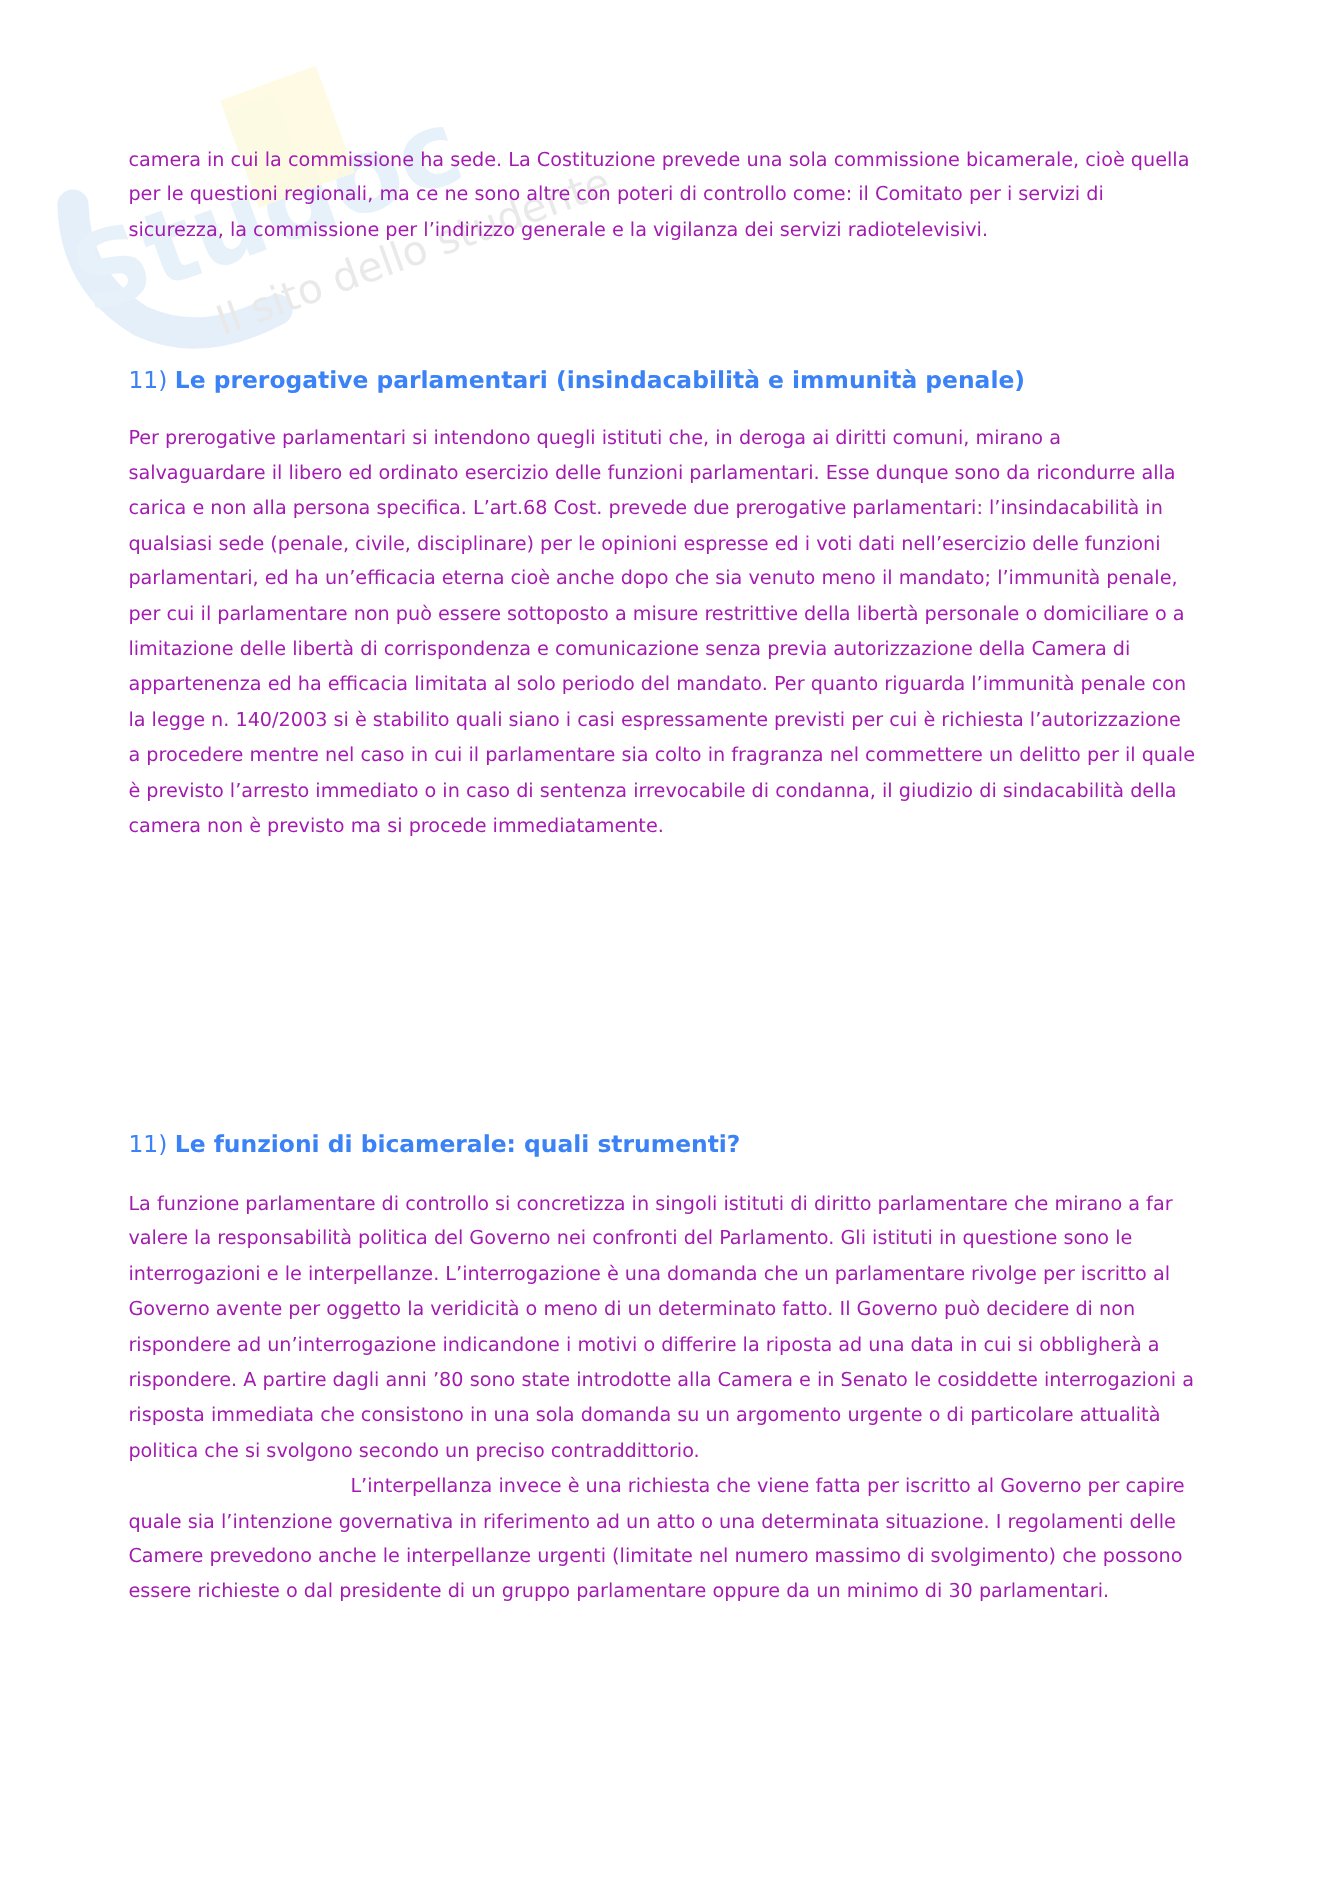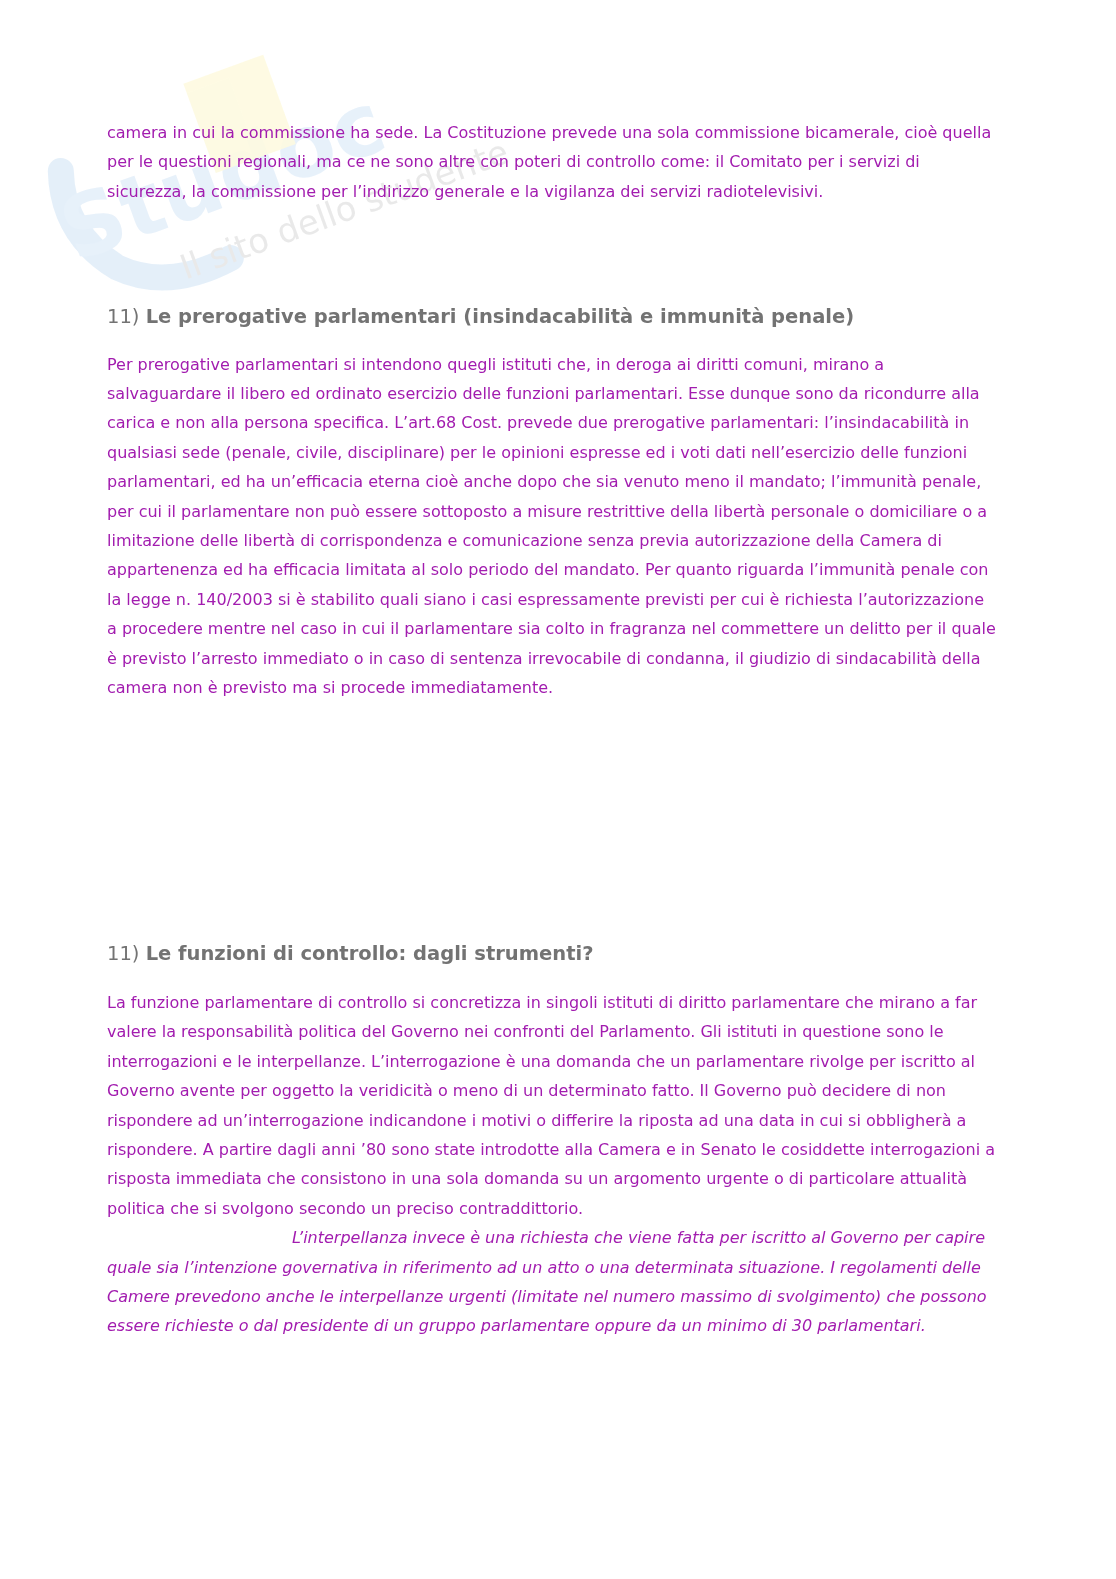--- a/index.html
+++ b/index.html
@@ -45,35 +45,34 @@
     line-height: 29.4px;
     text-align: left;
     color: #a21caf;
     font-family: "DejaVu Sans", sans-serif;
   }
   .heading {
     margin: 0;
     font-size: 19.5px;
     line-height: 29.4px;
     font-family: "DejaVu Sans", sans-serif;
-    color: #737373;
+    color: #3b82f6;
   }
   .heading .num {
     font-weight: normal;
   }
   .heading .title {
     font-weight: bold;
   }
   .gap-after-intro { height: 96px; }
   .gap-after-heading { height: 18px; }
   .gap-big { height: 236px; }
   .gap-after-heading2 { height: 20px; }
   .indent-para {
     text-indent: 185px;
-    font-style: italic;
   }
 </style>
 </head>
 <body>
 
 <div class="page">
 
   <div class="watermark">
     <svg viewBox="0 0 520 310" width="520" height="310" xmlns="http://www.w3.org/2000/svg">
       <g transform="rotate(-20 260 155)">
@@ -98,21 +97,21 @@
     </div>
 
     <div class="gap-after-heading"></div>
 
     <p class="body-text">Per prerogative parlamentari si intendono quegli istituti che, in deroga ai diritti comuni, mirano a salvaguardare il libero ed ordinato esercizio delle funzioni parlamentari. Esse dunque sono da ricondurre alla carica e non alla persona specifica. L’art.68 Cost. prevede due prerogative parlamentari: l’insindacabilità in qualsiasi sede (penale, civile, disciplinare) per le opinioni espresse ed i voti dati nell’esercizio delle funzioni parlamentari, ed ha un’efficacia eterna cioè anche dopo che sia venuto meno il mandato; l’immunità penale, per cui il parlamentare non può essere sottoposto a misure restrittive della libertà personale o domiciliare o a limitazione delle libertà di corrispondenza e comunicazione senza previa autorizzazione della Camera di appartenenza ed ha efficacia limitata al solo periodo del mandato. Per quanto riguarda l’immunità penale con la legge n. 140/2003 si è stabilito quali siano i casi espressamente previsti per cui è richiesta l’autorizzazione a procedere mentre nel caso in cui il parlamentare sia colto in fragranza nel commettere un delitto per il quale è previsto l’arresto immediato o in caso di sentenza irrevocabile di condanna, il giudizio di sindacabilità della camera non è previsto ma si procede immediatamente.</p>
 
     <div class="gap-big"></div>
 
     <div class="heading">
       <span class="num">11)</span>
-      <span class="title">Le funzioni di controllo: dagli strumenti?</span>
+      <span class="title">Le funzioni di bicamerale: quali strumenti?</span>
     </div>
 
     <div class="gap-after-heading2"></div>
 
     <p class="body-text">La funzione parlamentare di controllo si concretizza in singoli istituti di diritto parlamentare che mirano a far valere la responsabilità politica del Governo nei confronti del Parlamento. Gli istituti in questione sono le interrogazioni e le interpellanze. L’interrogazione è una domanda che un parlamentare rivolge per iscritto al Governo avente per oggetto la veridicità o meno di un determinato fatto. Il Governo può decidere di non rispondere ad un’interrogazione indicandone i motivi o differire la riposta ad una data in cui si obbligherà a rispondere. A partire dagli anni ’80 sono state introdotte alla Camera e in Senato le cosiddette interrogazioni a risposta immediata che consistono in una sola domanda su un argomento urgente o di particolare attualità politica che si svolgono secondo un preciso contraddittorio.</p>
     <p class="body-text indent-para">L’interpellanza invece è una richiesta che viene fatta per iscritto al Governo per capire quale sia l’intenzione governativa in riferimento ad un atto o una determinata situazione. I regolamenti delle Camere prevedono anche le interpellanze urgenti (limitate nel numero massimo di svolgimento) che possono essere richieste o dal presidente di un gruppo parlamentare oppure da un minimo di 30 parlamentari.</p>
 
   </div>
 </div>
 

